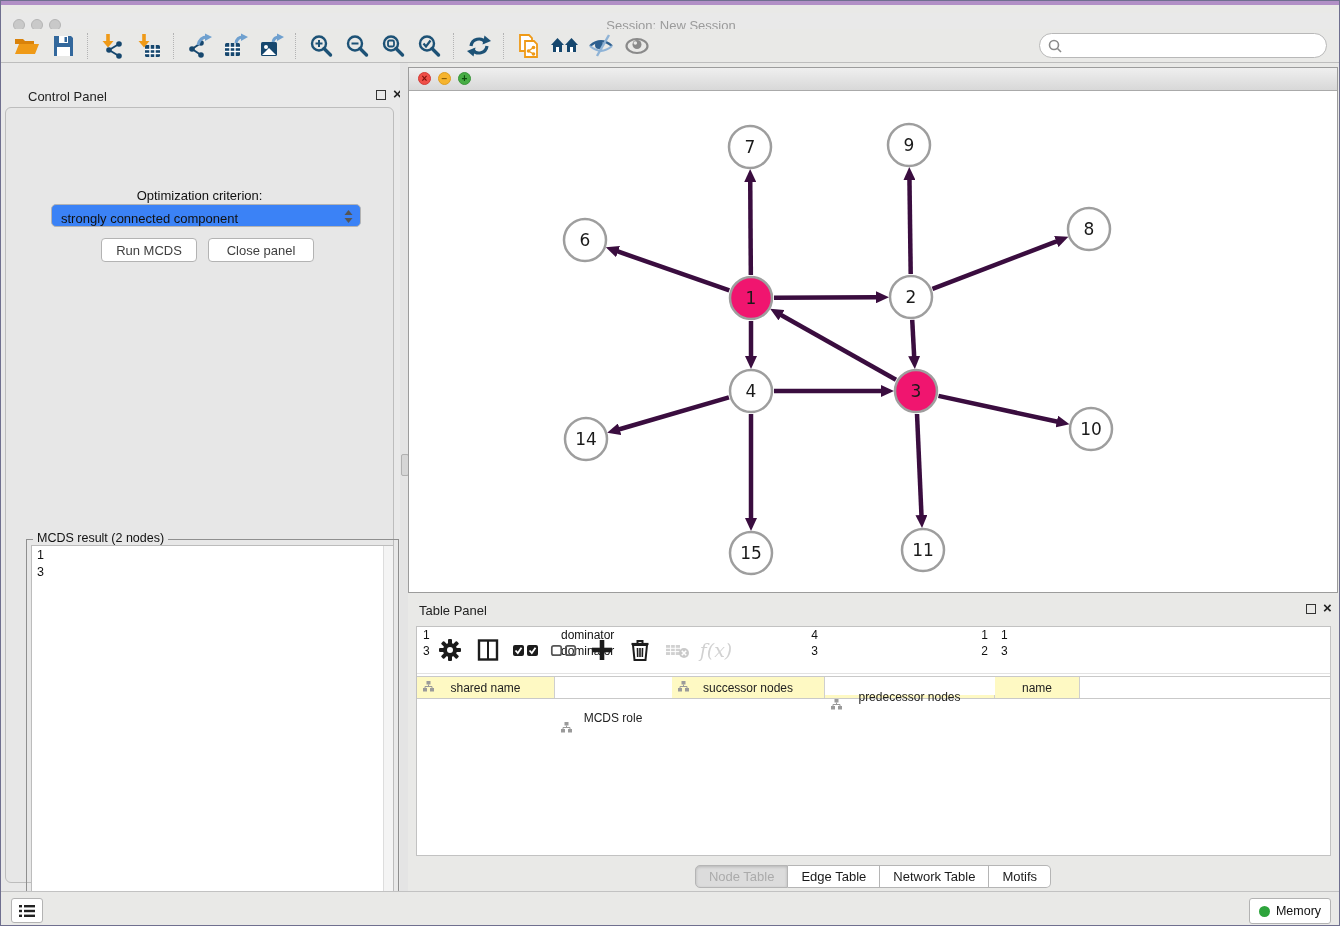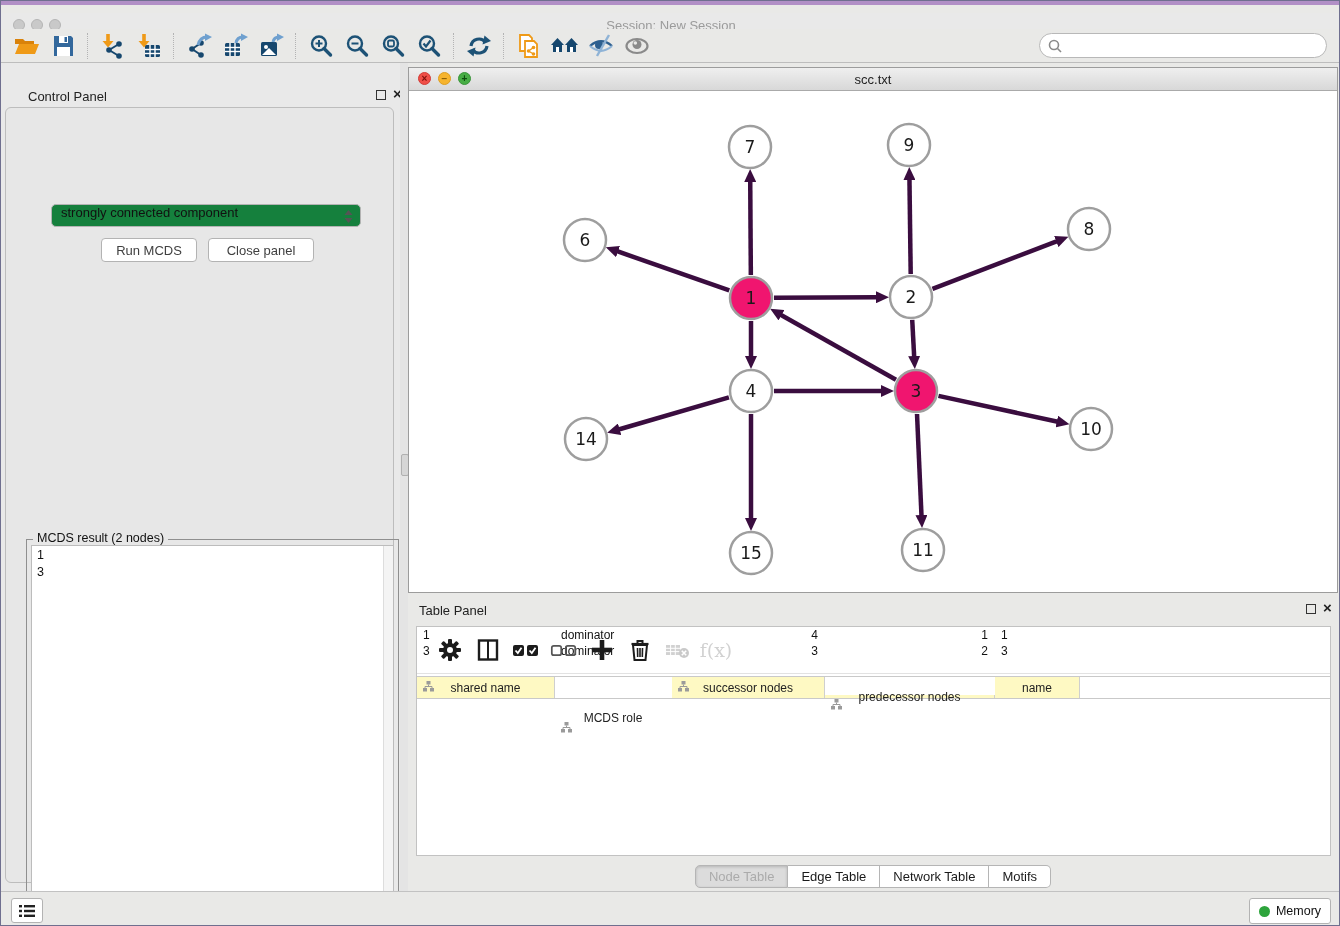--- a/index.html
+++ b/index.html
@@ -29,22 +29,22 @@
   #cp-content{position:absolute;left:4px;right:6px;top:44px;bottom:8px;background:#e7e7e7;
               border:1px solid #bdbdbd;border-radius:6px;}
   .seg-tabs{display:flex;justify-content:center;position:relative;z-index:3;}
   #cp-tabs{position:absolute;left:0;right:0;top:33px;}
   .seg-tab{border:1px solid #b5b5b5;border-left:none;background:#fff;color:#1a1a1a;
            font-size:13px;padding:3px 13px;cursor:pointer;white-space:nowrap;}
   .seg-tab:first-child{border-left:1px solid #b5b5b5;border-radius:5px 0 0 5px;}
   .seg-tab:last-child{border-radius:0 5px 5px 0;}
   .seg-tab.active{background:#dcdcdc;color:#ababab;box-shadow:inset 0 1px 3px rgba(0,0,0,.18);}
   #opt-label{position:absolute;left:0;right:0;top:80px;text-align:center;font-size:13px;color:#111;}
-  #criterion-select{position:absolute;left:45px;top:96px;width:310px;height:23px;background:#15803d;
-        border:1px solid #b3b3b3;border-radius:5px;display:flex;align-items:flex-start;
+  #criterion-select{position:absolute;left:45px;top:96px;width:310px;height:23px;background:#3b82f6;
+        border:1px solid #b3b3b3;border-radius:5px;display:flex;align-items:flex-end;
         font-size:13px;color:#111;padding-left:9px;box-sizing:border-box;cursor:pointer;}
   #criterion-stepper{position:absolute;right:7px;top:4px;}
   .btn{position:absolute;height:22px;background:#fff;border:1px solid #b3b3b3;border-radius:4px;
        font-size:13px;color:#404040;display:flex;align-items:center;justify-content:center;cursor:pointer;}
   #run-btn{left:95px;top:130px;width:94px;}
   #closepanel-btn{left:202px;top:130px;width:104px;}
   #mcds-group{position:absolute;left:20px;top:431px;width:371px;height:382px;border:1px solid #8f8f8f;}
   #mcds-group-label{position:absolute;left:6px;top:-9px;background:#e7e7e7;padding:0 4px;font-size:12.5px;color:#111;}
   #mcds-textarea{position:absolute;left:4px;top:5px;right:4px;bottom:4px;background:#fff;border:1px solid #bcbcbc;}
   #mcds-scroll{position:absolute;right:0;top:0;width:9px;bottom:0;background:#f4f4f4;border-left:1px solid #ddd;}
@@ -64,21 +64,21 @@
   #graph-svg{position:absolute;left:0;top:22px;}
   
   #table-panel{position:absolute;left:407px;top:595px;width:930px;height:295px;background:#e9e9e7;}
   #tp-title{position:absolute;left:11px;top:7px;font-size:13px;color:#222;}
   #tp-box{position:absolute;left:8px;top:30px;width:915px;height:230px;background:#fff;
           border:1px solid #c2c2c2;box-sizing:border-box;}
   #tp-toolbar{position:absolute;left:0;top:0;right:0;height:46px;display:flex;align-items:center;
               padding-left:14px;border-bottom:1px solid #e2e2e2;}
   .tpicon{width:38px;height:34px;display:flex;align-items:center;justify-content:center;}
   .tpicon.disabled{opacity:.45;}
-  #fx-label{font-family:"DejaVu Serif","Liberation Serif",serif;
+  #fx-label{font-family:"DejaVu Serif","Liberation Serif",serif;font-style:italic;
             font-size:19px;color:#9a9a9a;}
   #tp-header{position:absolute;left:0;top:49px;right:0;height:21px;display:flex;
              border-top:1px solid #c9c9c9;border-bottom:1px solid #c9c9c9;}
   .th{position:relative;background:#fef9c3;border-right:1px solid #cfcfcf;box-sizing:border-box;
       display:flex;align-items:center;justify-content:center;font-size:12px;color:#222;cursor:pointer;}
   .th .tree-ic{position:absolute;left:6px;top:4px;}
   .trow{display:flex;height:16px;cursor:default;}
   .td{font-size:12px;color:#111;box-sizing:border-box;padding:1px 7px 0 6px;overflow:hidden;white-space:nowrap;}
   #tp-tabs{position:absolute;left:0;right:0;top:269px;}
   
@@ -267,20 +267,21 @@
   <input id="search-input" type="text" placeholder="" style="">
 </div>
 
 <div id="control-panel">
   <div id="cp-header">
     <span id="cp-title">Control Panel</span>
     <span class="panel-float" style="left:360px"></span>
     <span class="panel-close" style="left:377px">×</span>
   </div>
   <div id="cp-content">
+    <div id="opt-label">Optimization criterion:</div>
     <div id="criterion-select">
       <span>strongly connected component</span>
       <span id="criterion-stepper">
         <svg width="9" height="15">
             <polygon points="4.5,1 8.5,6 0.5,6" fill="#555"></polygon>
             <polygon points="0.5,9 8.5,9 4.5,14" fill="#555"></polygon>
           </svg>
       </span>
     </div>
     <div class="btn" id="run-btn">Run MCDS</div>
@@ -300,21 +301,20 @@
 
 <div id="v-splitter">
   <div id="v-grip"></div>
 </div>
 
 <div id="network-window">
   <div id="nw-titlebar">
     <span class="nw-dot" style="left:9px;background:#ef4e47;border:1px solid #d23b36;color:#7e100c">×</span>
     <span class="nw-dot" style="left:29px;background:#f6b42e;border:1px solid #dd9e22;color:#8a5f06">−</span>
     <span class="nw-dot" style="left:49px;background:#47ad44;border:1px solid #3a943a;color:#0e4e0e">+</span>
-    <div id="nw-title">scc.txt</div>
   </div>
   <svg id="graph-svg" width="928" height="502" viewBox="0 0 928 502">
       <defs>
         <marker id="arrow" markerWidth="13" markerHeight="12" refX="1" refY="6" orient="auto" markerUnits="userSpaceOnUse">
           <path d="M0,0 L13,6 L0,12 Z" fill="#3A0D3F"></path>
         </marker>
       </defs>
       <line x1="341.84768545925334" y1="185.0005043472541" x2="341.22516062545157" y2="90.99925444318959" stroke="#3A0D3F" stroke-width="4.5" marker-end="url(#arrow)"></line>
       <line x1="320.28718253123094" y1="200.4135938964542" x2="208.0972084320934" y2="161.2146872835025" stroke="#3A0D3F" stroke-width="4.5" marker-end="url(#arrow)"></line>
       <line x1="364.99955079441025" y1="207.85625280753493" x2="468.0006640430457" y2="207.21249584973097" stroke="#3A0D3F" stroke-width="4.5" marker-end="url(#arrow)"></line>

